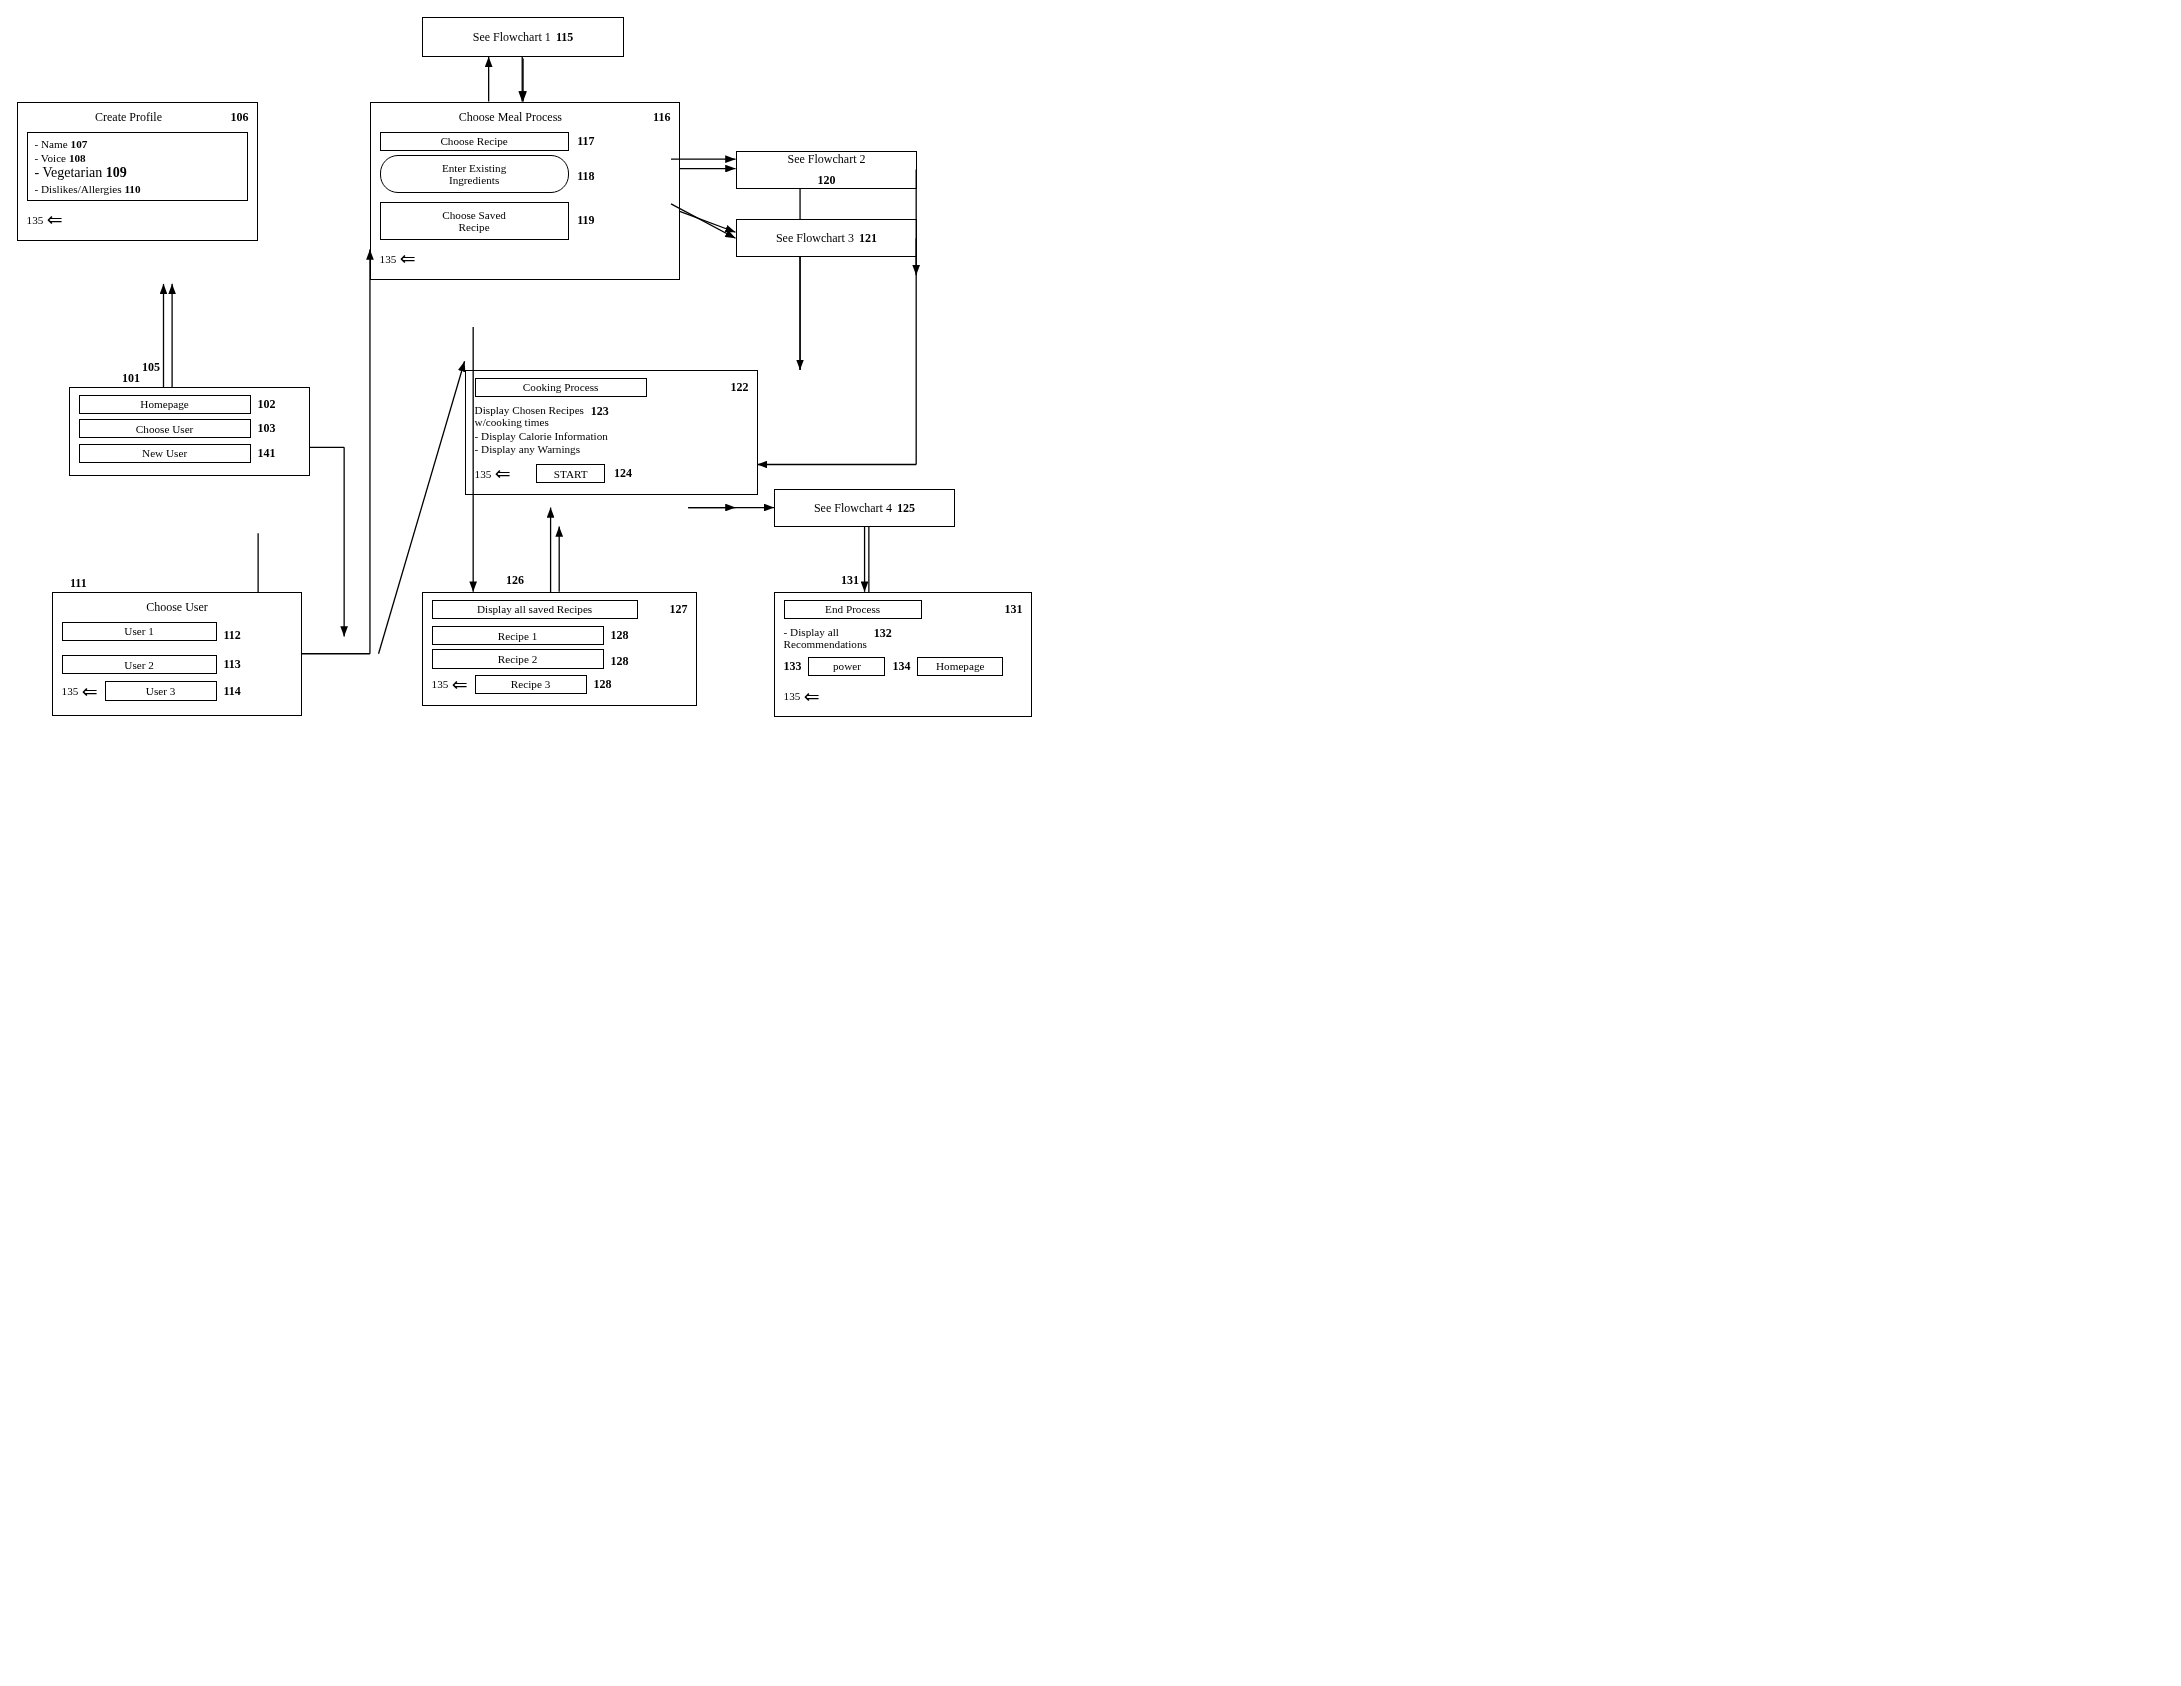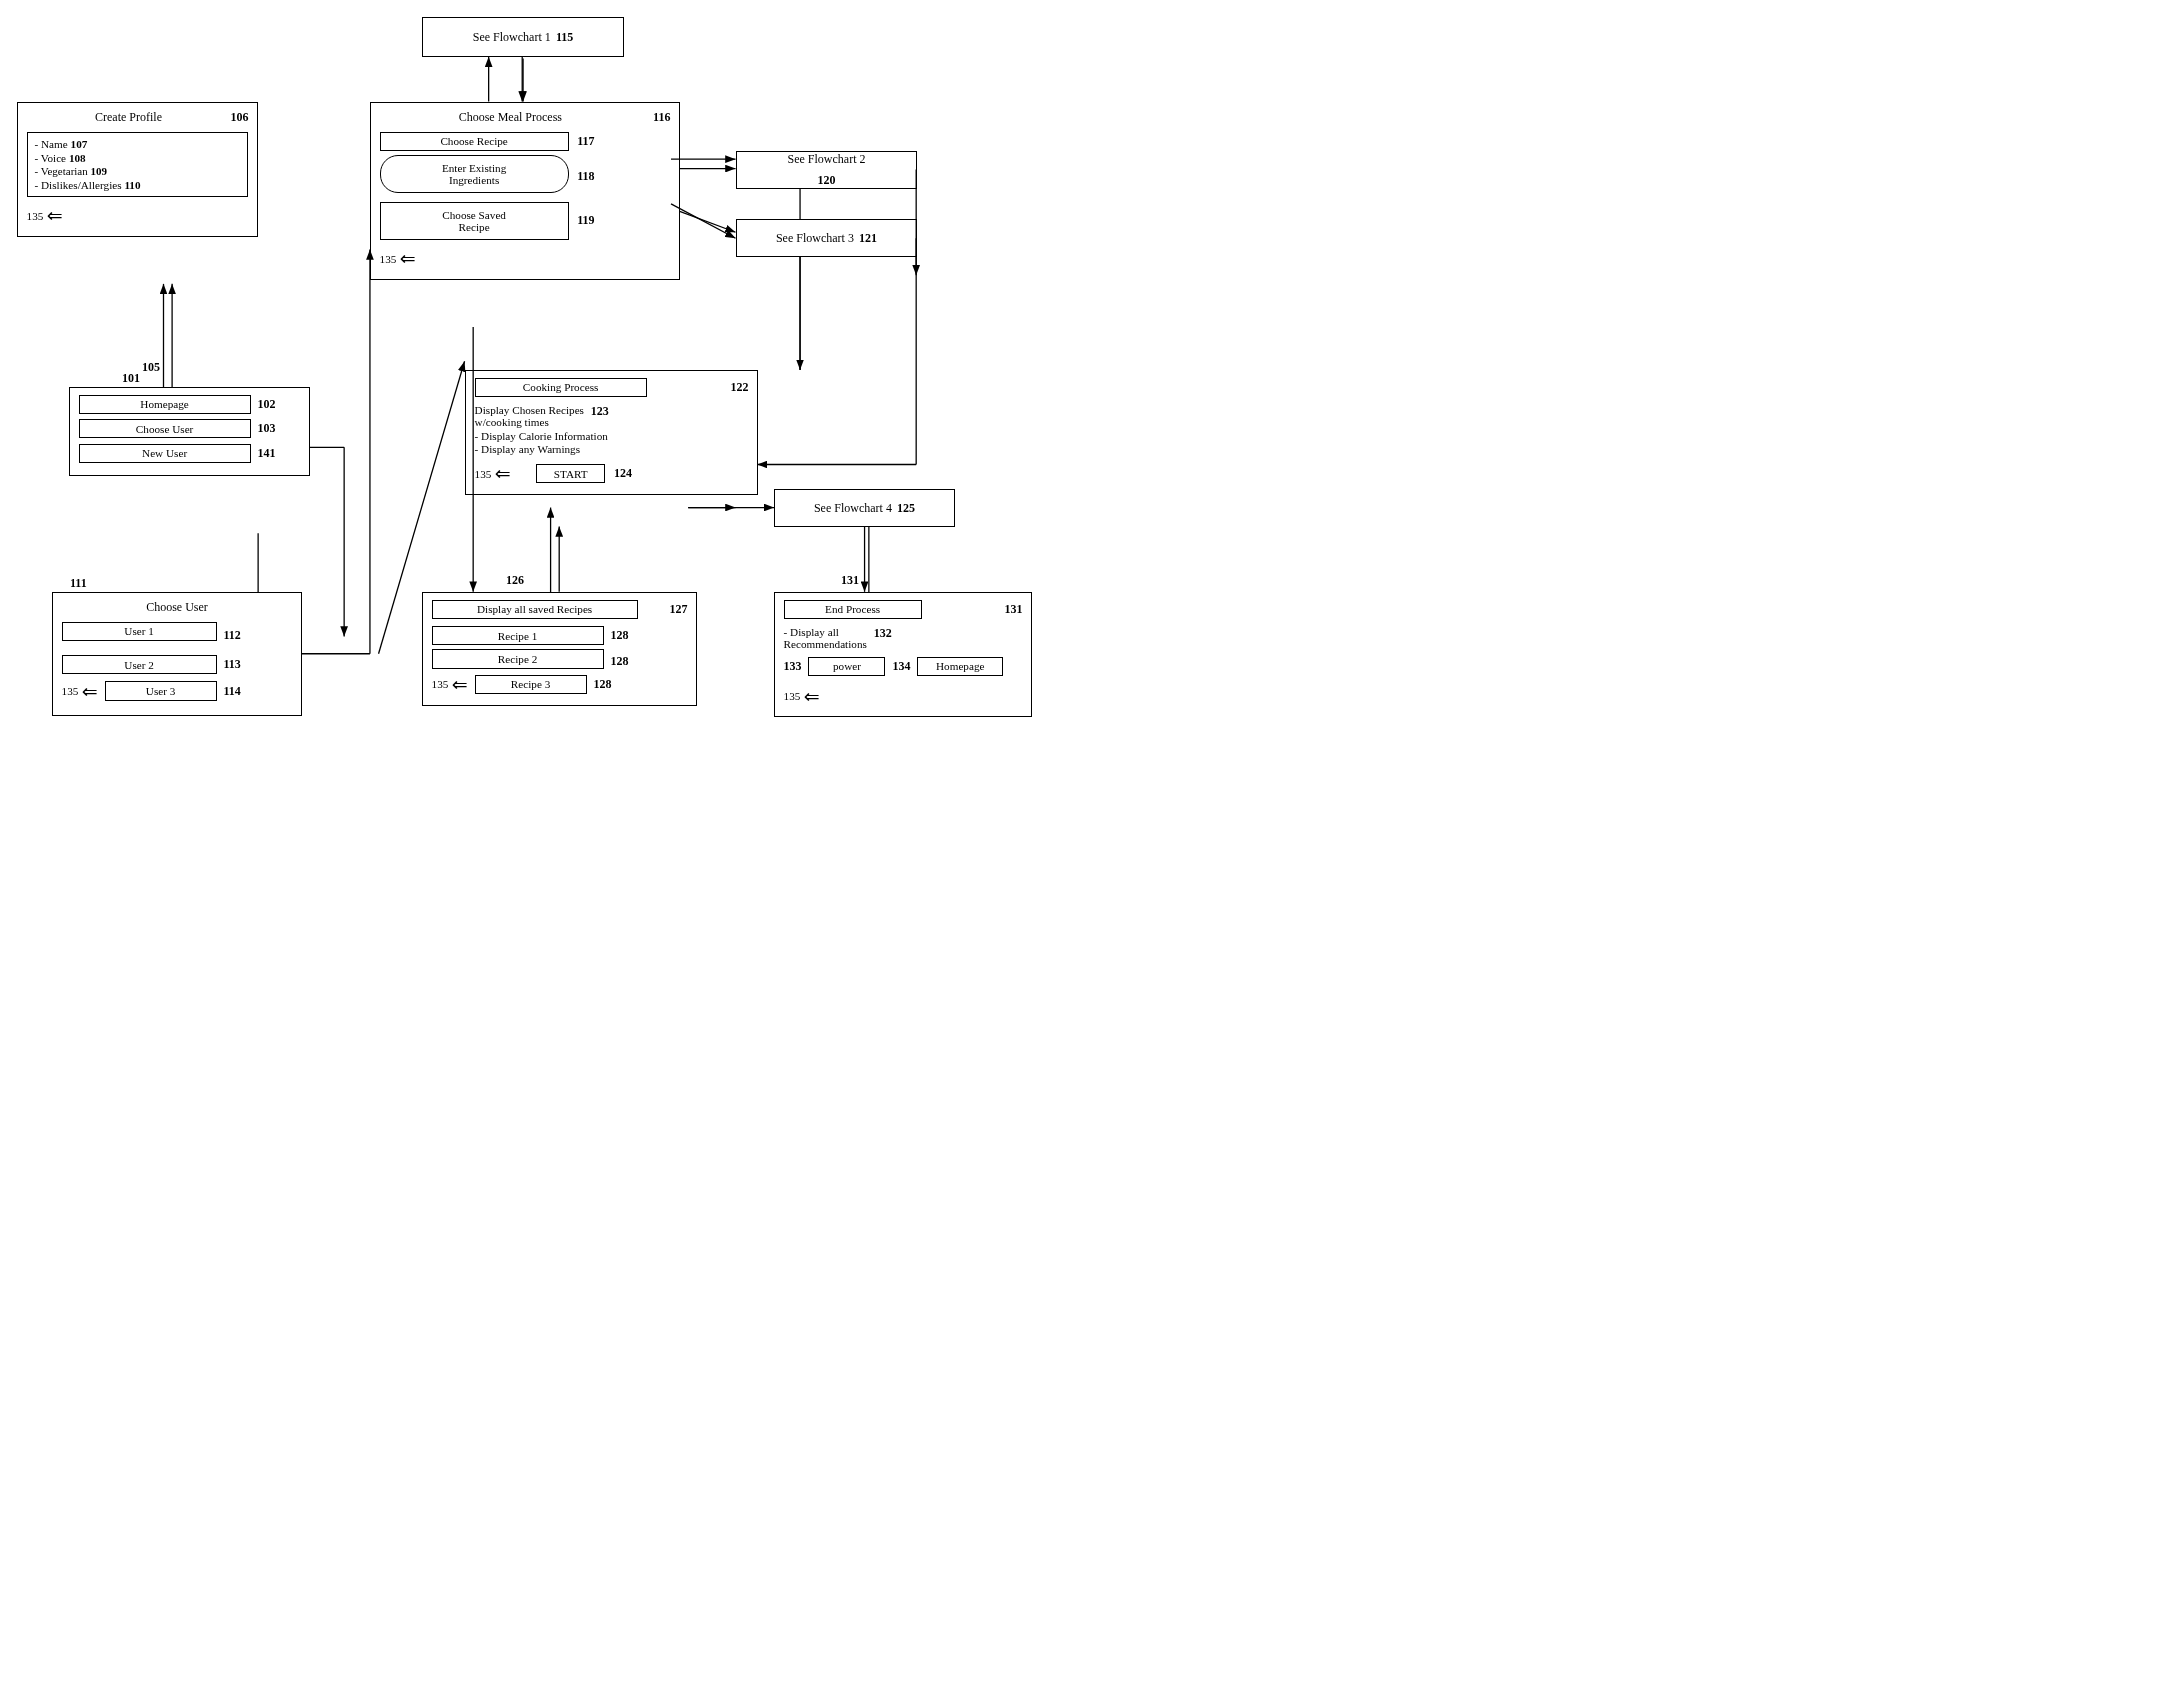--- a/index.html
+++ b/index.html
@@ -147,21 +147,21 @@
   </div>
 
   <div class="box" style="left:17px; top:102px; width:241px; padding:6.9px 8.6px 8.6px 8.6px;">
     <div style="display:flex; justify-content:space-between; width:100%; margin-bottom:6.9px;">
       <span style="font-size:12px; flex:1; text-align:center;">Create Profile</span>
       <span class="label-num">106</span>
     </div>
     <div class="box" style="position:relative; left:0; top:0; width:100%; border:1.3px solid #000; padding:5.2px 6.9px;">
       <div style="font-size:11.2px; margin-bottom:1.7px;">- Name <strong>107</strong></div>
       <div style="font-size:11.2px; margin-bottom:1.7px;">- Voice <strong>108</strong></div>
-      <div style="font-size:11px; margin-bottom:1.7px;">- Vegetarian <strong>109</strong></div>
+      <div style="font-size:14px; margin-bottom:1.7px;">- Vegetarian <strong>109</strong></div>
       <div style="font-size:11.2px;">- Dislikes/Allergies <strong>110</strong></div>
     </div>
     <div style="display:flex; align-items:center; margin-top:6.9px;">
       <span style="font-size:11.2px; margin-right:3.4px;">135</span>
       <span style="font-size:19px;">⇐</span>
     </div>
   </div>
 
   <div style="position:absolute; left:142px; top:360px; font-weight:bold; font-size:12px;">105</div>
 

